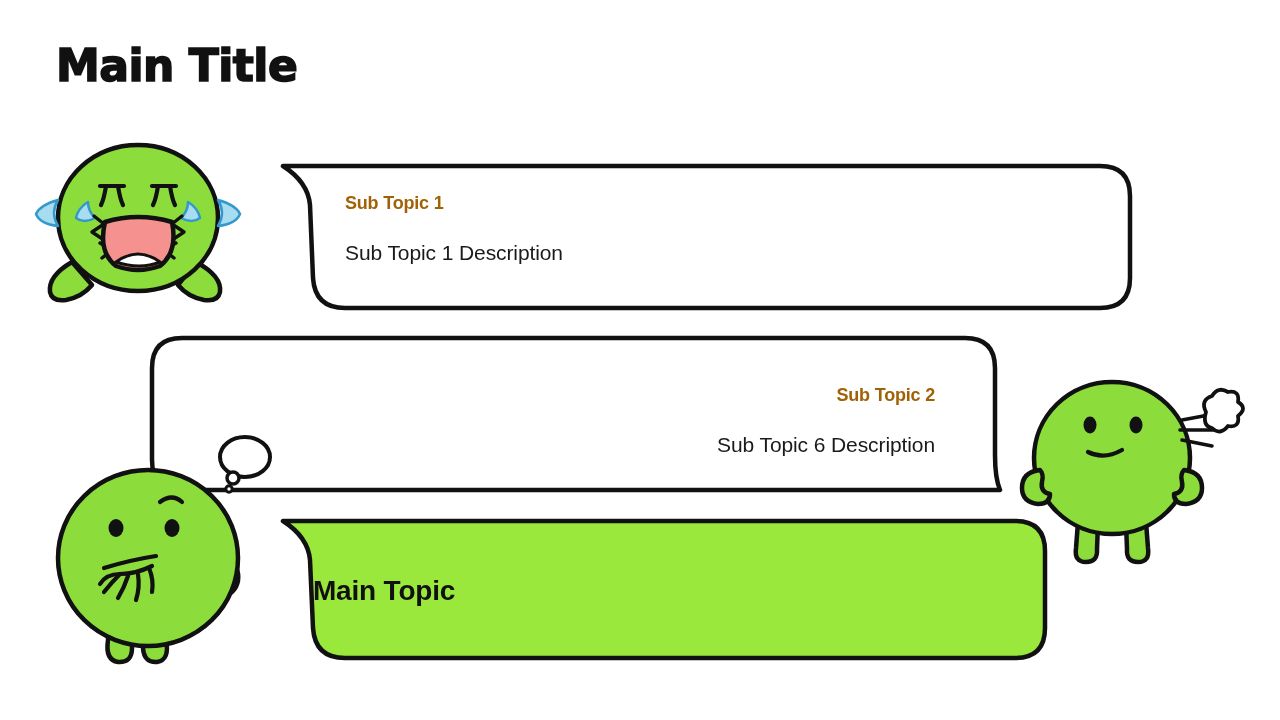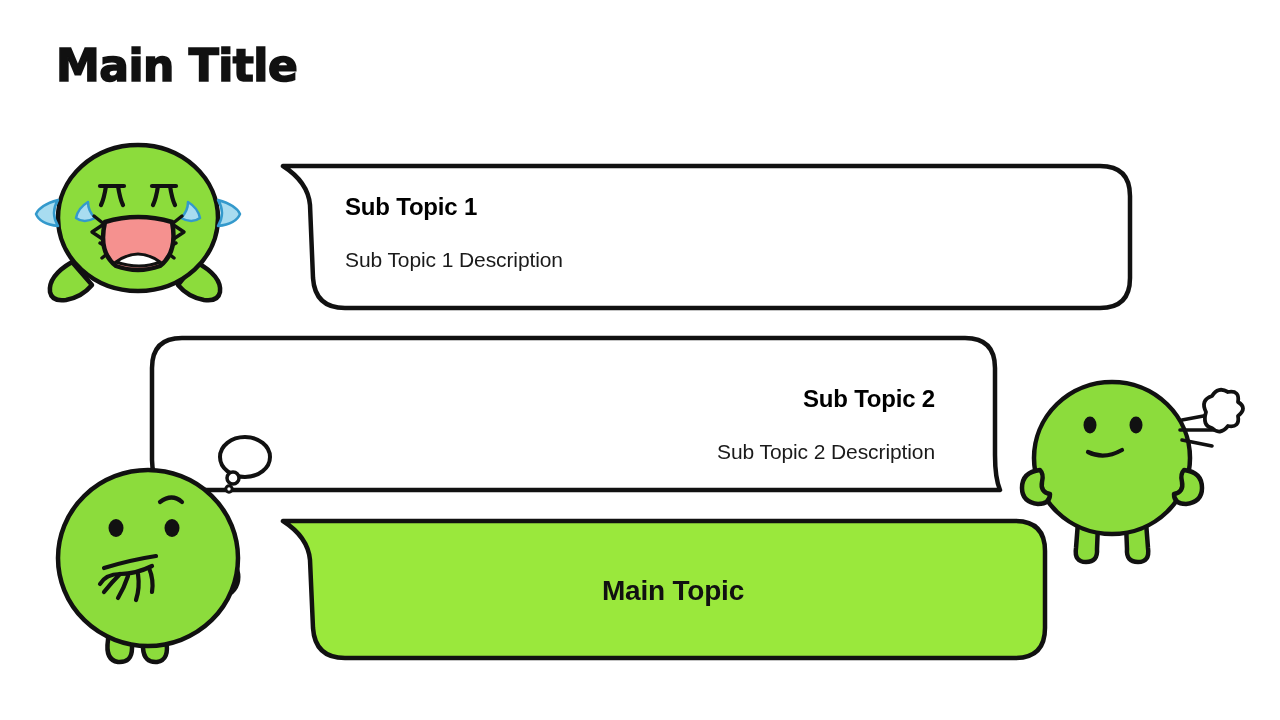--- a/index.html
+++ b/index.html
@@ -48,23 +48,23 @@
     height: 720px;
     pointer-events: none;
   }
   .art-layer svg { display: block; }
 
   
   .bubble-text {
     position: absolute;
   }
   .bubble-heading {
-    font-size: 24px;
+    font-size: 18px;
     font-weight: 700;
-    color: #000000;
+    color: #a16207;
     line-height: 1.25;
     letter-spacing: -0.2px;
     white-space: nowrap;
   }
   .bubble-desc {
     font-size: 21px;
     font-weight: 400;
     color: #1a1a1a;
     line-height: 1.3;
     letter-spacing: -0.1px;
@@ -80,21 +80,21 @@
   #sub2-text {
     left: 455px;
     top: 384px;
     width: 480px;
     text-align: right;
   }
   #main-topic-text {
     left: 313px;
     top: 575px;
     width: 720px;
-    text-align: center;
+    text-align: left;
     font-size: 28px;
     font-weight: 700;
     color: #111111;
     letter-spacing: -0.2px;
   }
 </style>
 </head>
 <body>
 
 <div id="slide">
@@ -243,20 +243,20 @@
     </svg>
   </div>
 
   <div class="bubble-text" id="sub1-text">
     <div class="bubble-heading">Sub Topic 1</div>
     <div class="bubble-desc">Sub Topic 1 Description</div>
   </div>
 
   <div class="bubble-text" id="sub2-text">
     <div class="bubble-heading">Sub Topic 2</div>
-    <div class="bubble-desc">Sub Topic 2 Description</div>
+    <div class="bubble-desc">Sub Topic 6 Description</div>
   </div>
 
   <div class="bubble-text" id="main-topic-text">
     <span>Main Topic</span>
   </div>
 
 </div>
 
 </body></html>

